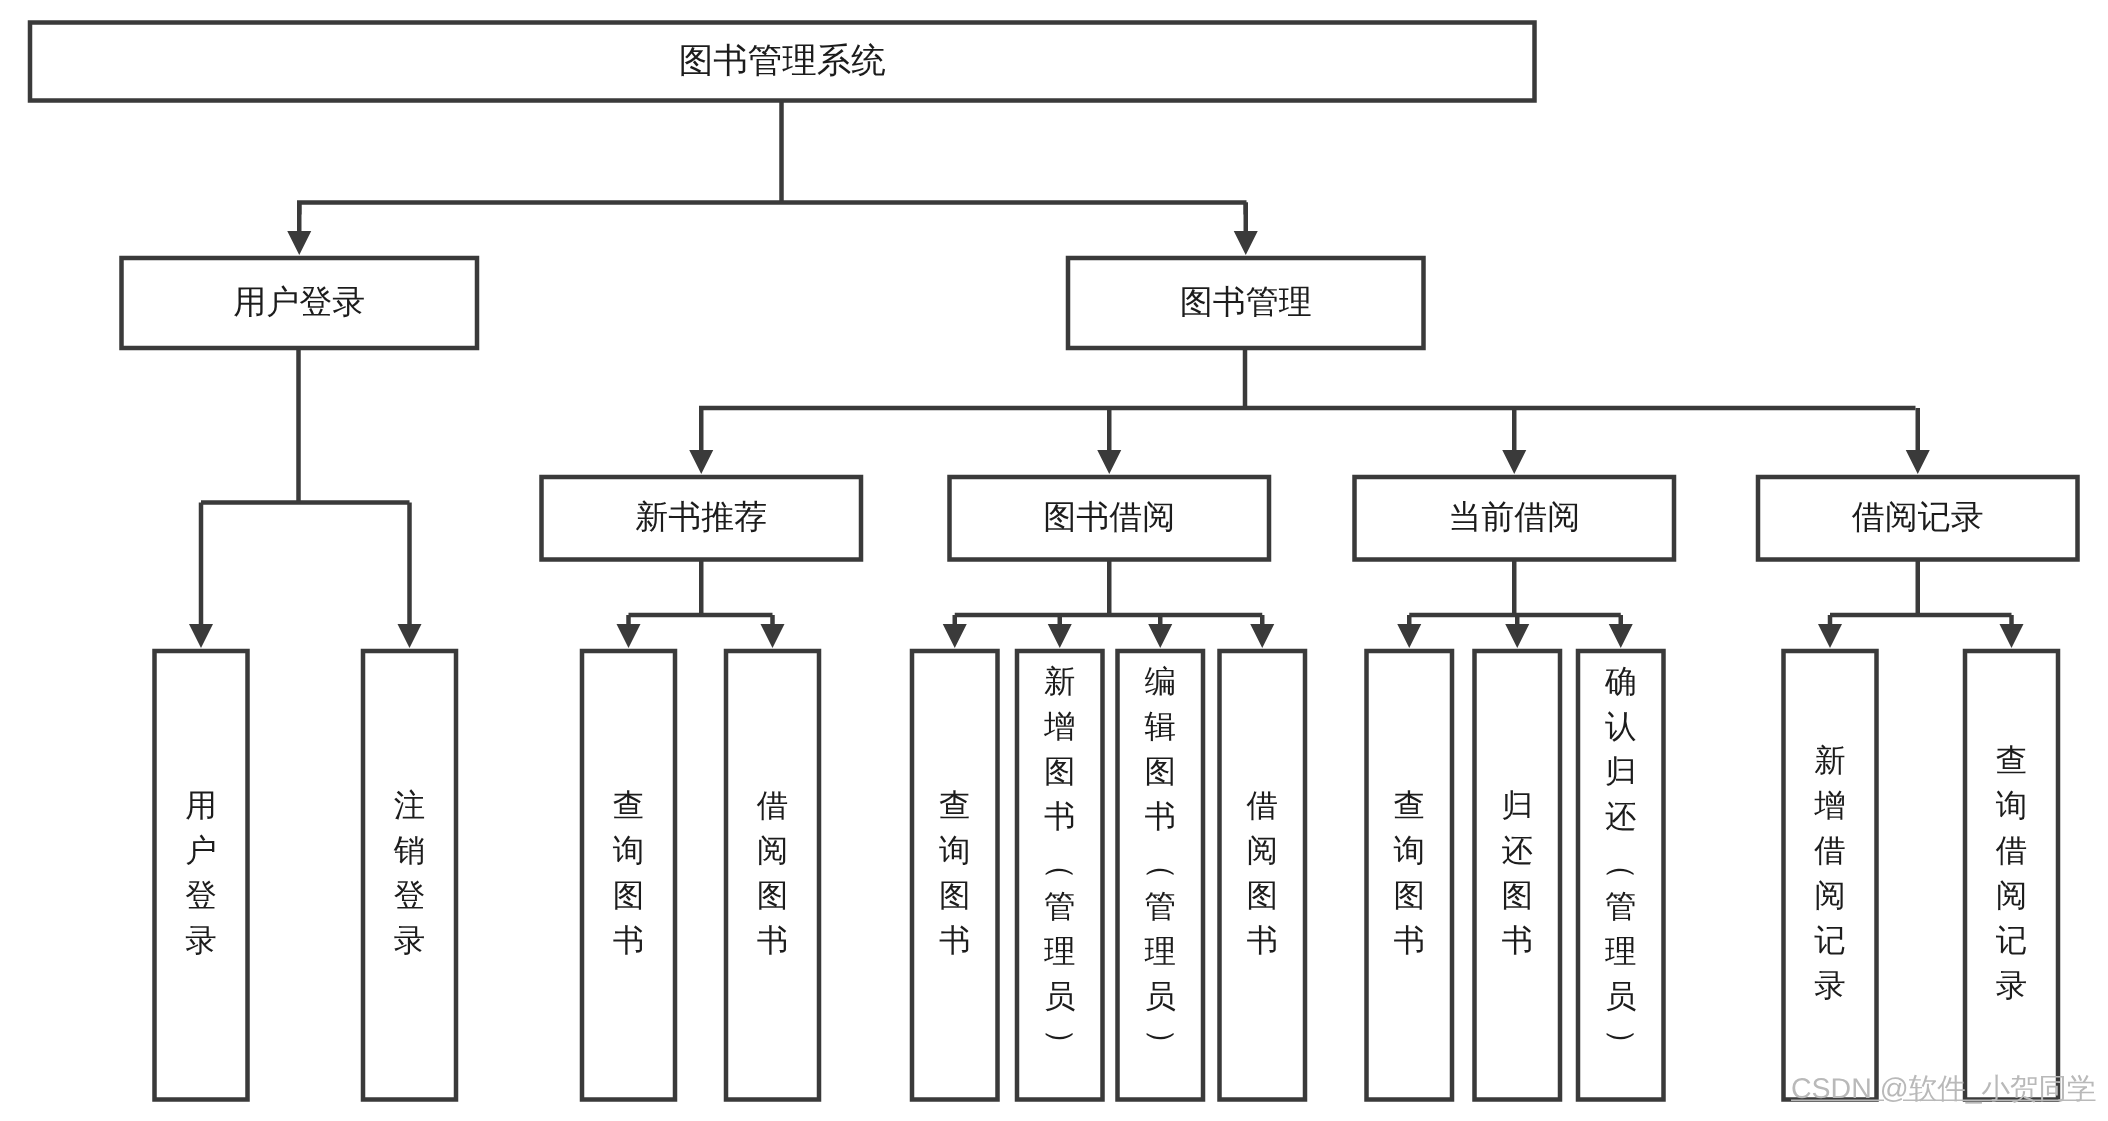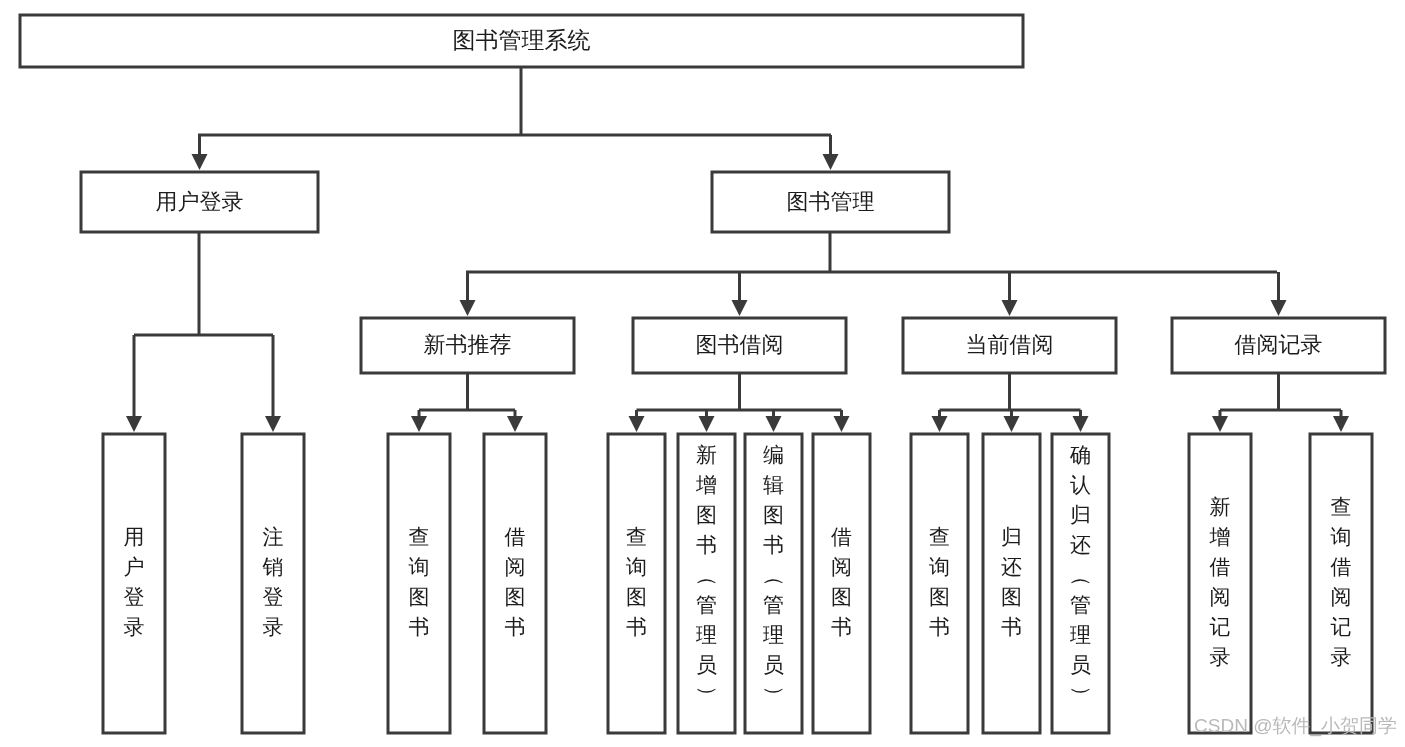--- a/index.html
+++ b/index.html
@@ -65,20 +65,21 @@
   }
   .watermark {
     position: absolute;
     right: 8px;
     bottom: 4px;
     font-family: "Liberation Sans", "DejaVu Sans", sans-serif;
     font-size: 19px;
     color: #b9b9b9;
     white-space: nowrap;
     user-select: none;
+    text-decoration: underline;
   }
 </style>
 </head>
 <body>
 
 <div id="diagram-root">
 
   <svg id="tree-svg" viewBox="0 0 1405 747">
     <defs>
       <marker id="arrow" viewBox="0 0 12 14" refX="6" refY="13" markerWidth="12" markerHeight="14" orient="auto-start-reverse" markerUnits="userSpaceOnUse">

